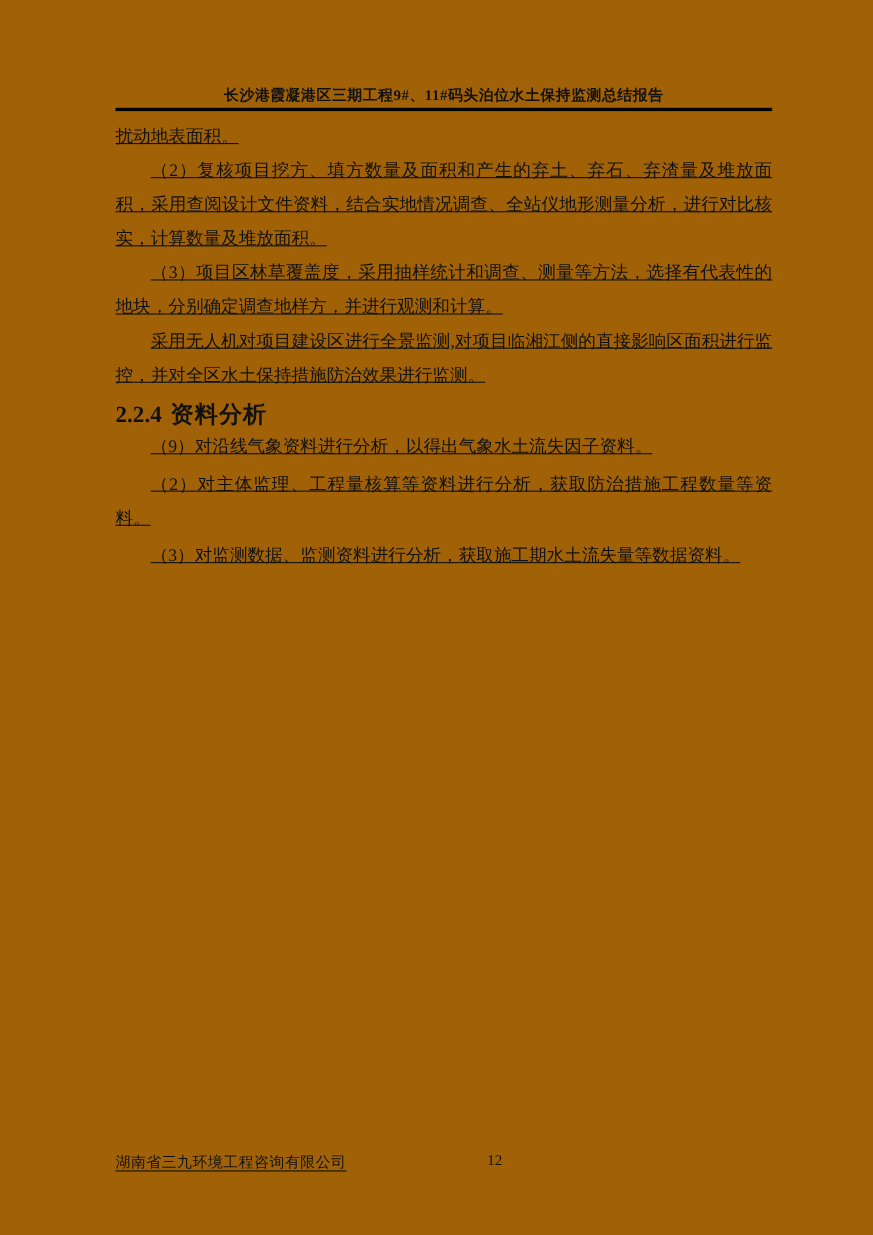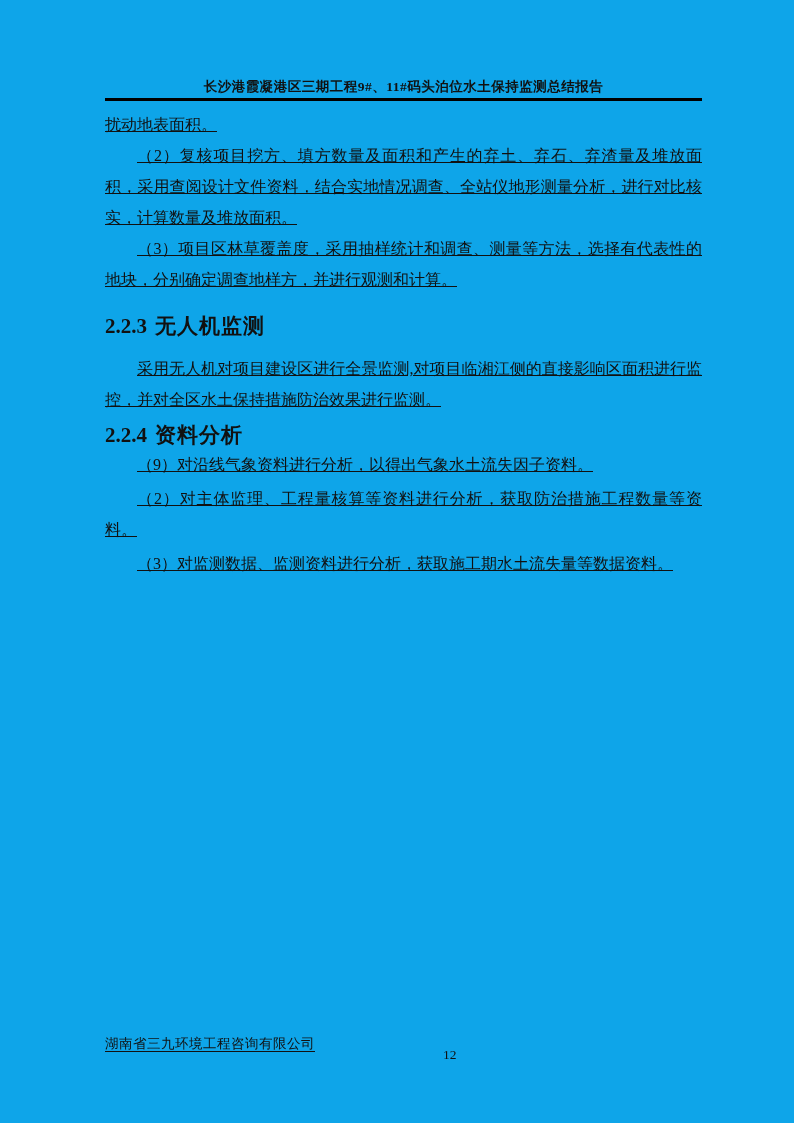--- a/index.html
+++ b/index.html
@@ -3,21 +3,21 @@
 <meta charset="utf-8">
 <title>Document</title>
 <style>
   * { box-sizing: border-box; }
   html, body { margin: 0; padding: 0; background: #ffffff; }
   .page {
     position: relative;
     width: 794px;
     height: 1123px;
     margin: 0 auto;
-    background: #0ea5e9;
+    background: #a16207;
     color: #111111;
     font-family: "Liberation Serif", "DejaVu Serif", serif;
     overflow: hidden;
   }
   
   .doc-header {
     margin: 0 92px 0 105px;
     padding-top: 78px;
     padding-bottom: 3px;
     border-bottom: 3px solid #000000;
@@ -62,21 +62,21 @@
     position: absolute;
     left: 105px;
     right: 92px;
     top: 1031px;
     font-size: 13.5px;
     line-height: 17px;
   }
   .footer-company {
     position: absolute;
     left: 0;
-    top: 4px;
+    top: 17px;
     text-decoration: underline;
     text-underline-offset: 3px;
     letter-spacing: 0.5px;
   }
   .footer-page-number {
     position: absolute;
     left: 338px; 
     top: 15px;
   }
 </style>
@@ -90,23 +90,20 @@
   </header>
 
   <main class="doc-content">
 
     <p class="par no-indent">扰动地表面积。</p>
 
     <p class="par">（2）复核项目挖方、填方数量及面积和产生的弃土、弃石、弃渣量及堆放面积，采用查阅设计文件资料，结合实地情况调查、全站仪地形测量分析，进行对比核实，计算数量及堆放面积。</p>
 
     <p class="par">（3）项目区林草覆盖度，采用抽样统计和调查、测量等方法，选择有代表性的地块，分别确定调查地样方，并进行观测和计算。</p>
 
-    <h2 class="section-heading">
-      <span class="sec-num">2.2.3</span><span class="sec-title">无人机监测</span>
-    </h2>
 
     <p class="par">采用无人机对项目建设区进行全景监测,对项目临湘江侧的直接影响区面积进行监控，并对全区水土保持措施防治效果进行监测。</p>
 
     <h2 class="section-heading tight">
       <span class="sec-num">2.2.4</span><span class="sec-title">资料分析</span>
     </h2>
 
     <p class="par item">（9）对沿线气象资料进行分析，以得出气象水土流失因子资料。</p>
 
     <p class="par item">（2）对主体监理、工程量核算等资料进行分析，获取防治措施工程数量等资料。</p>

